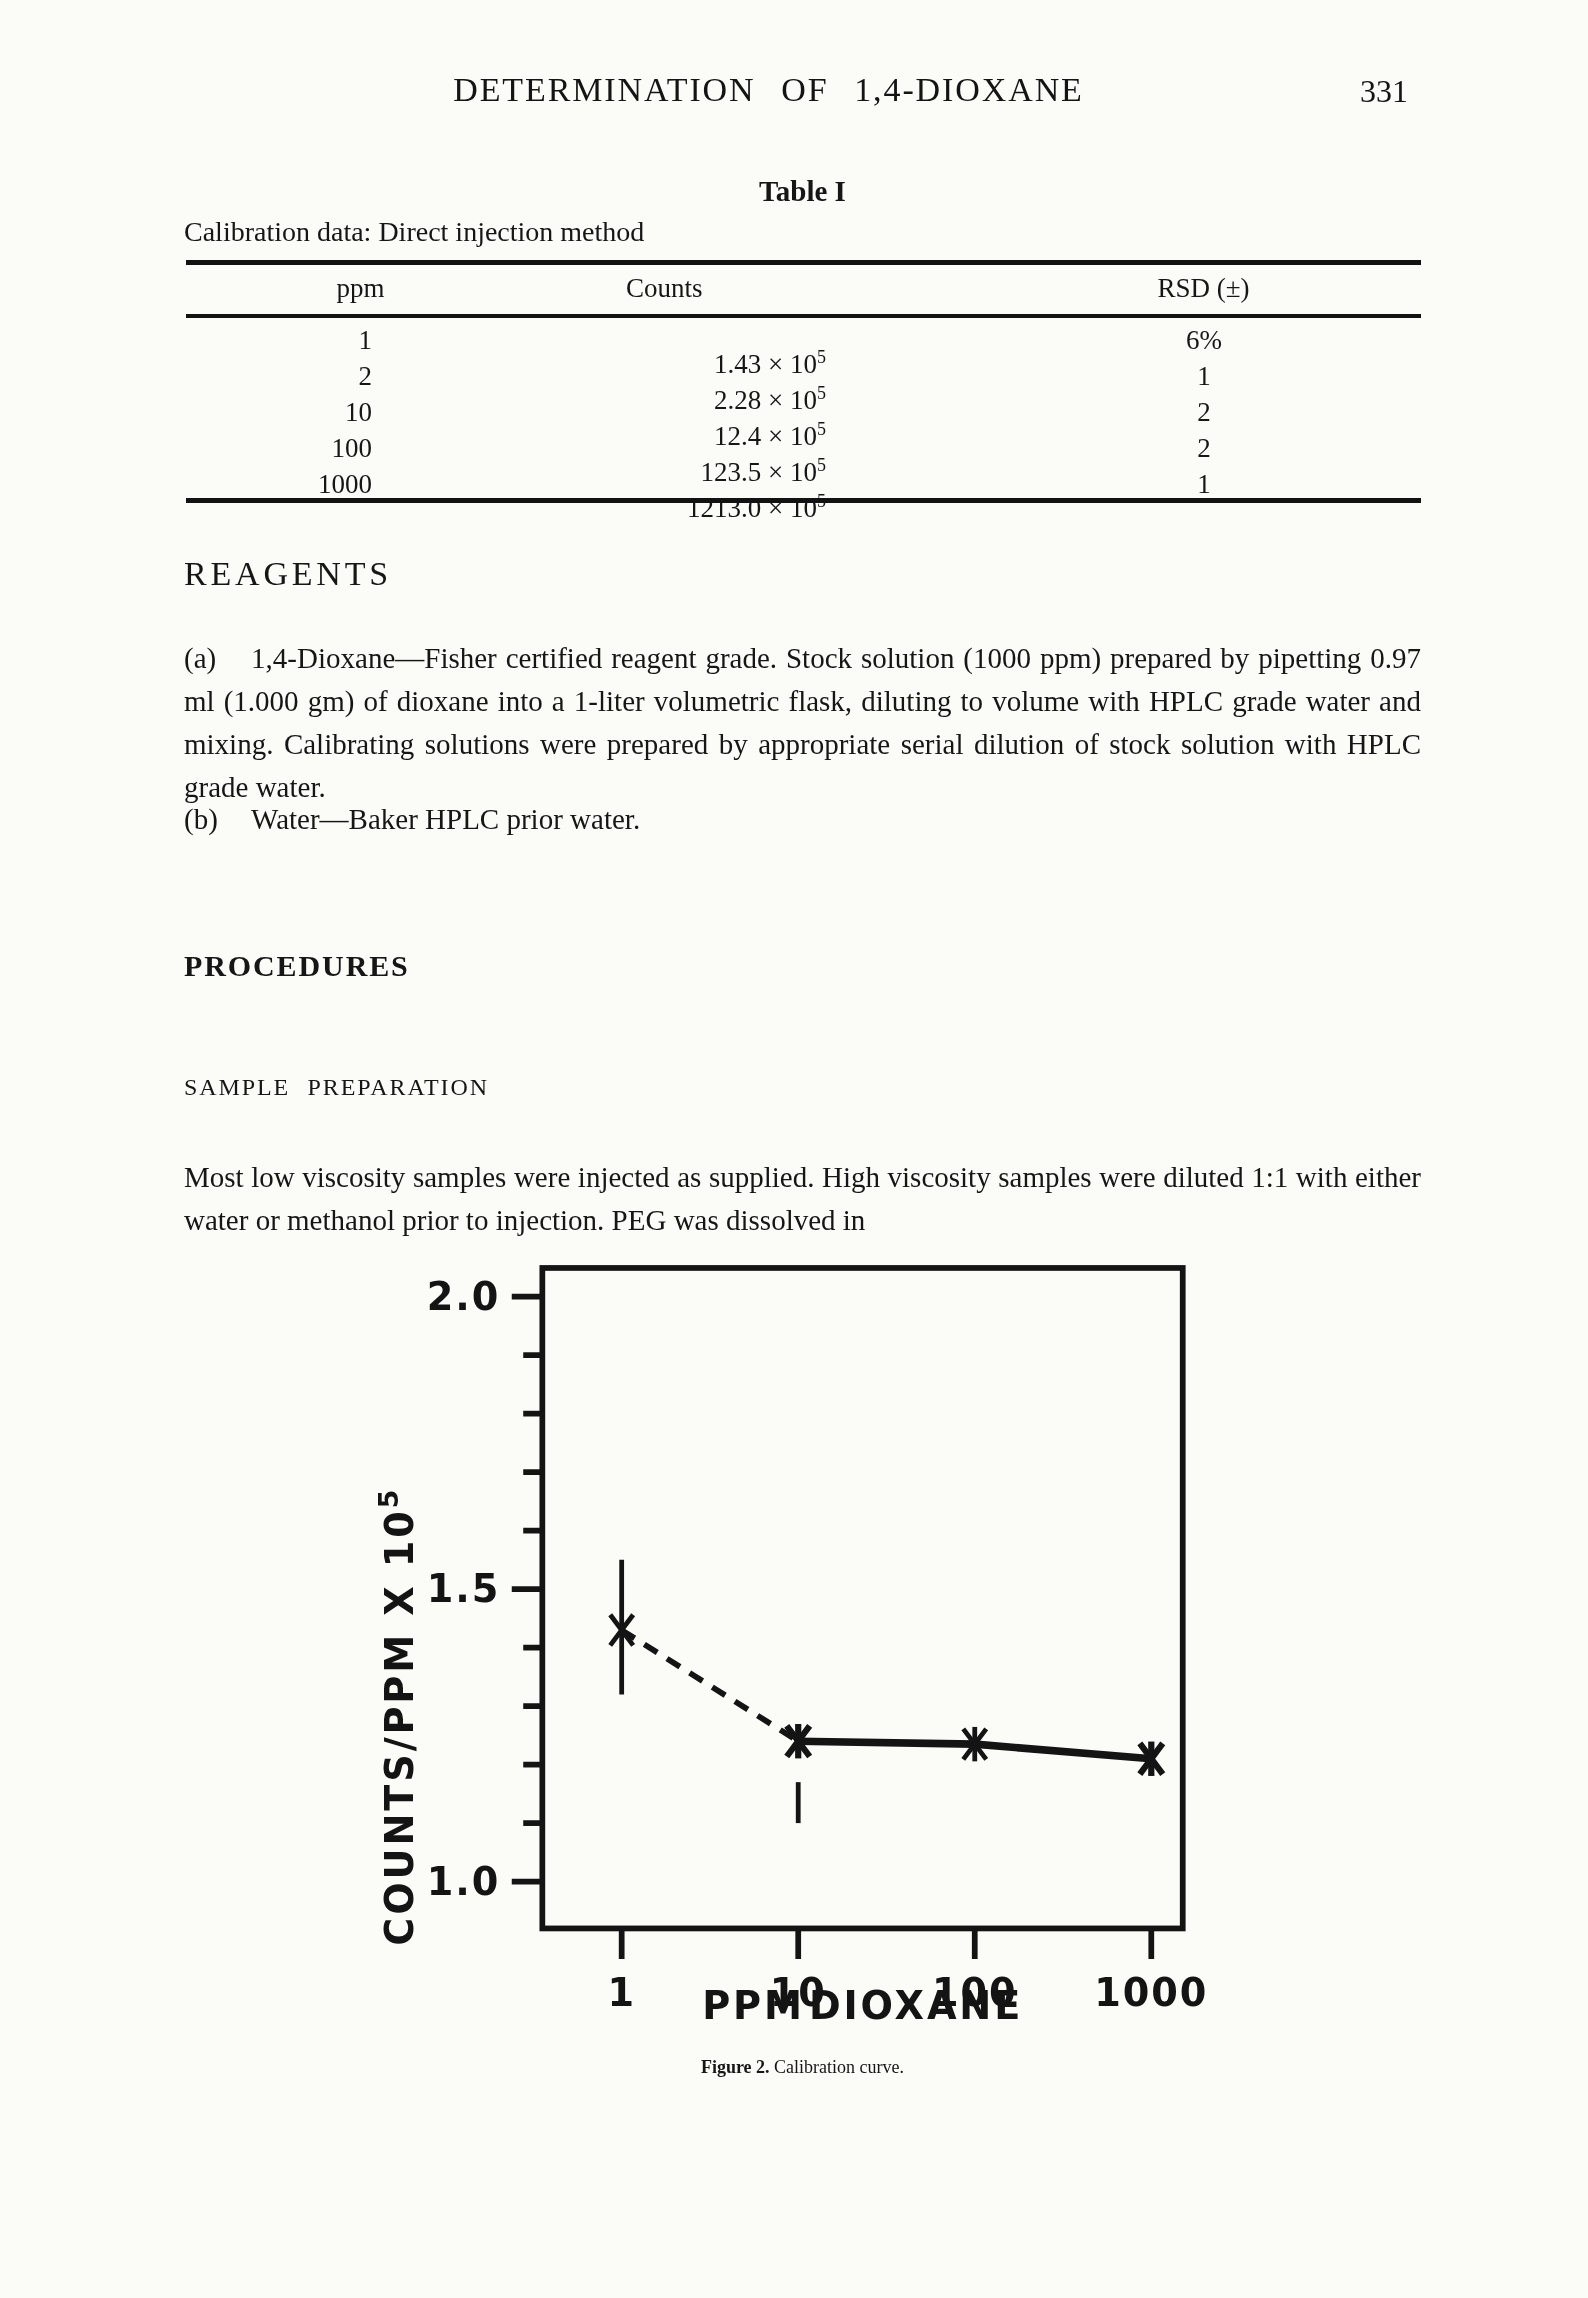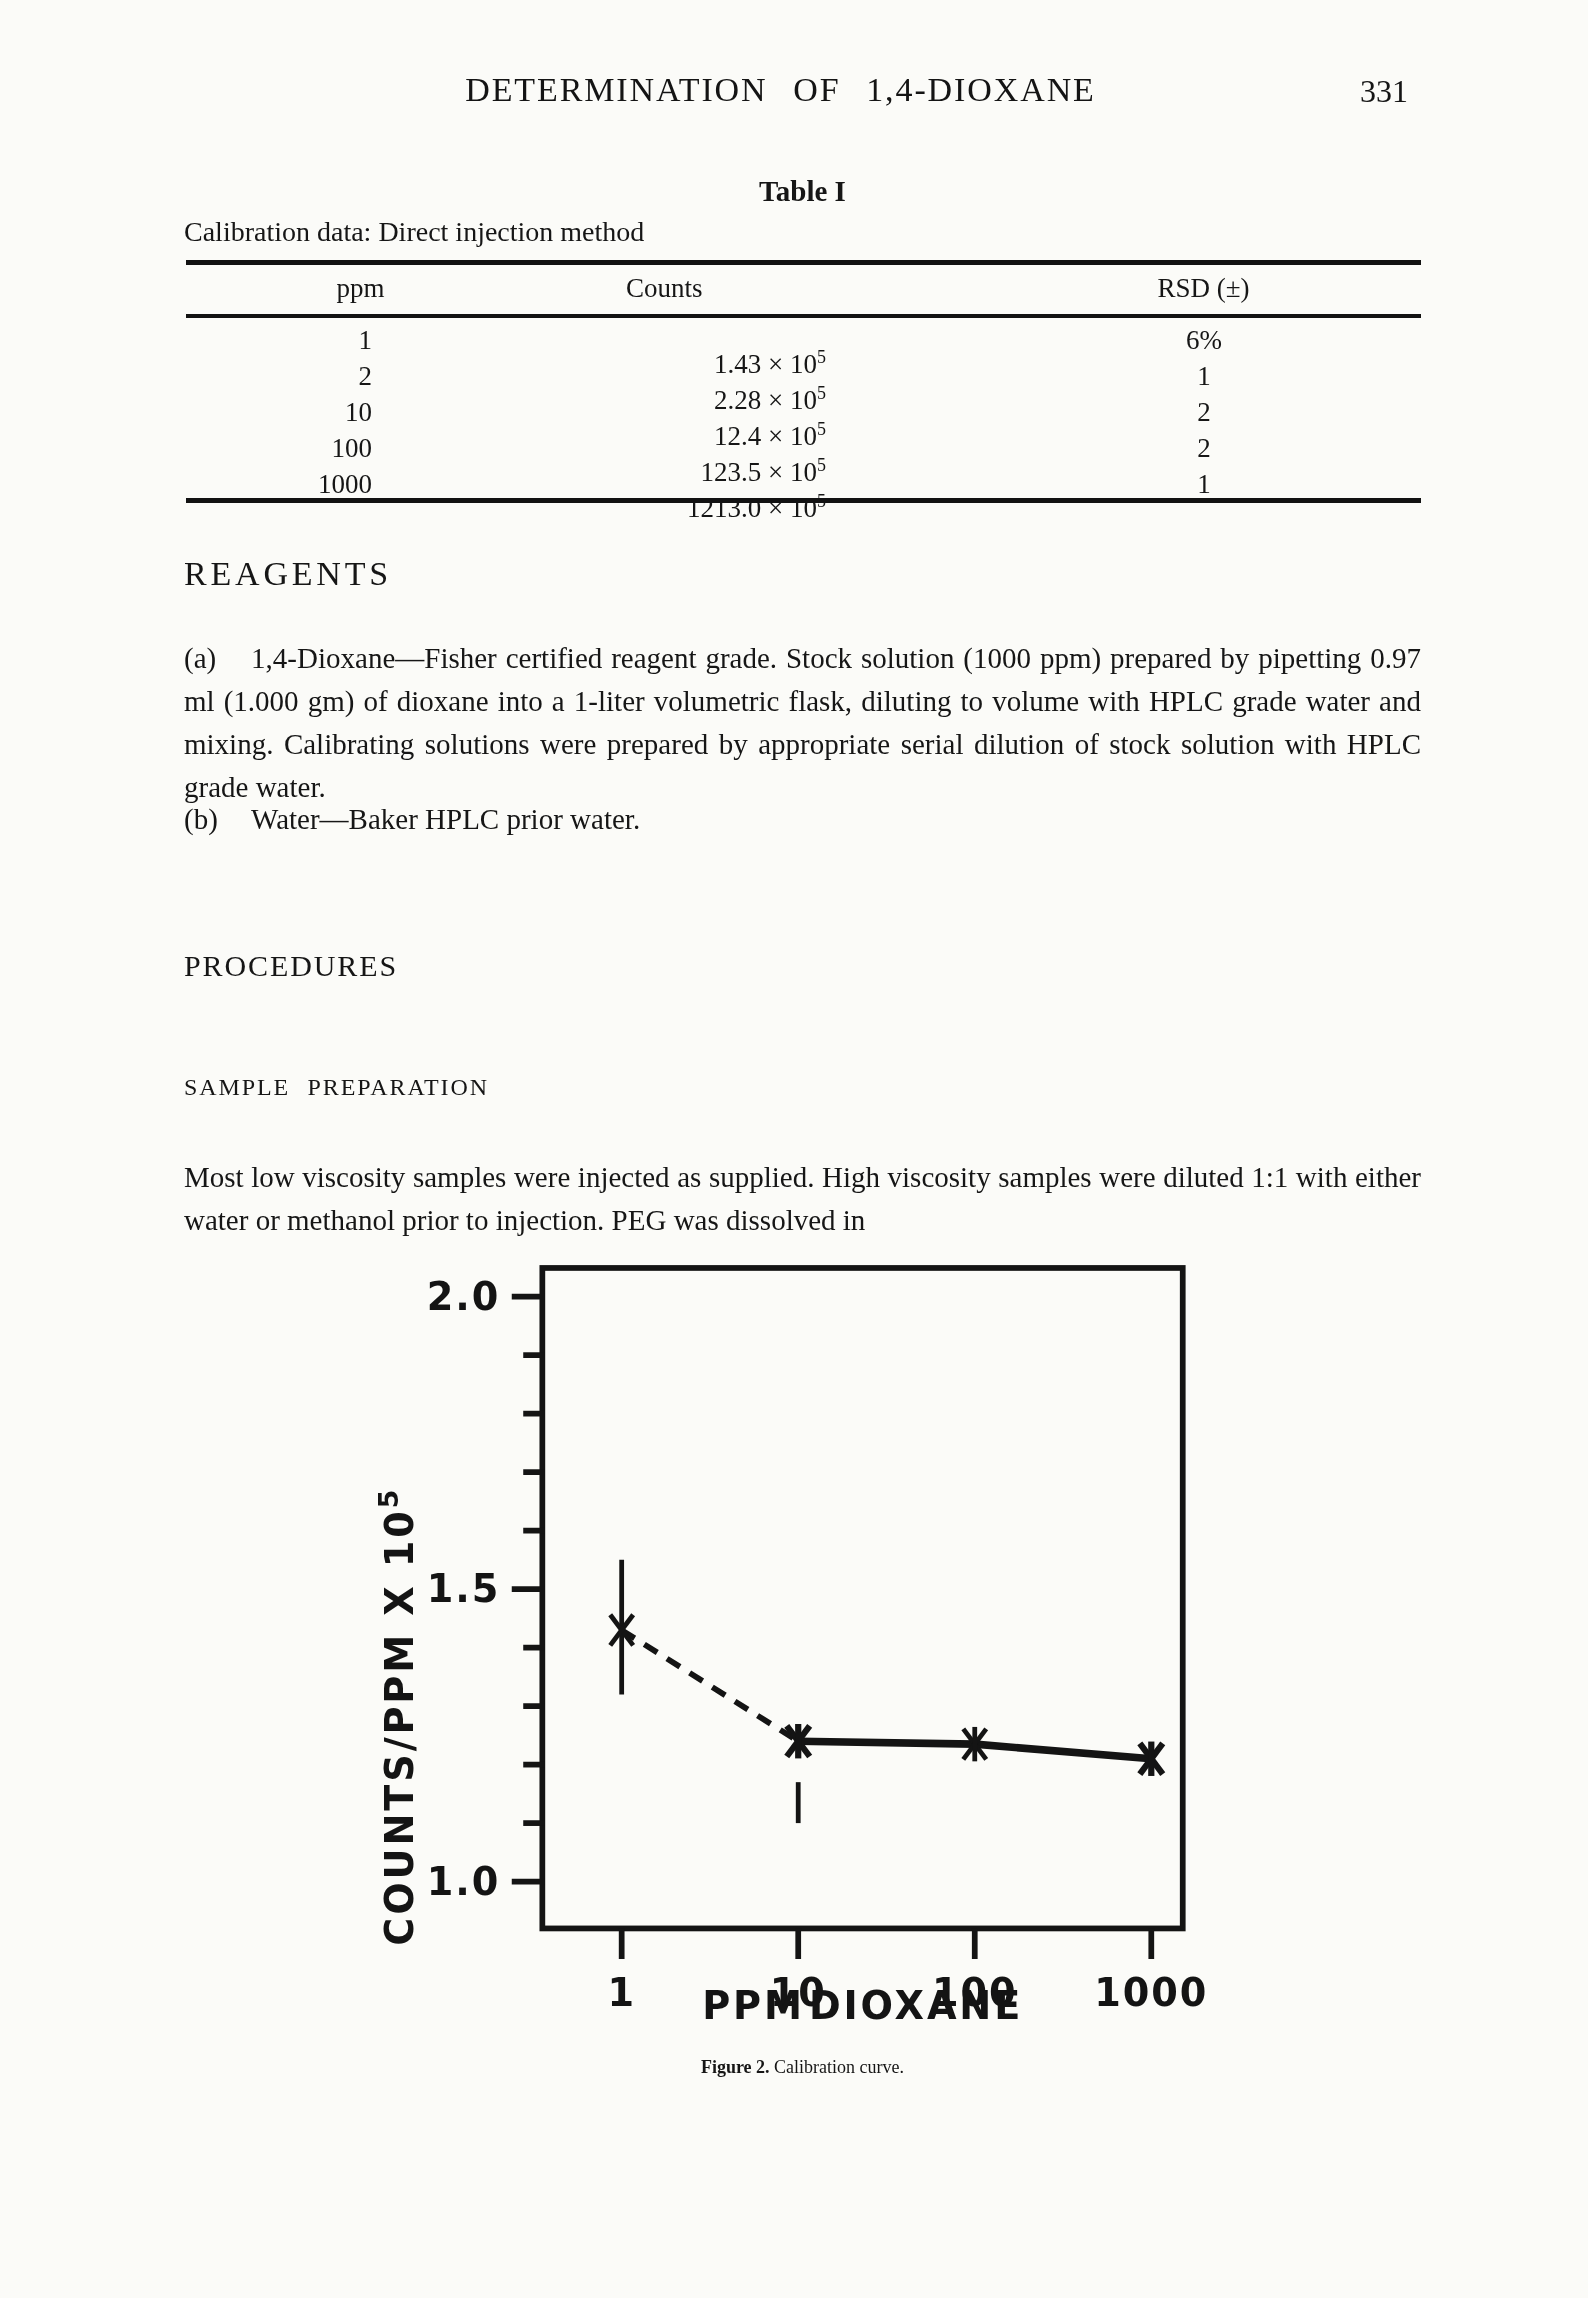--- a/index.html
+++ b/index.html
@@ -9,21 +9,21 @@
     font-family:"Liberation Serif", serif;
     position:relative;
     -webkit-font-smoothing:antialiased;
   }
   .page{
     position:absolute;left:0;top:0;width:1589px;height:2299px;
     background:#fbfbf8;color:#161616;overflow:hidden;
   }
   
   .running-head{
-    position:absolute;top:71px;left:16px;width:1529px;text-align:center;
+    position:absolute;top:71px;left:4px;width:1529px;text-align:center;
     font-size:34px;letter-spacing:1.9px;word-spacing:15.3px;color:#141414;
   }
   .page-number{
     position:absolute;top:73px;left:1346px;width:76px;text-align:center;
     font-size:32px;color:#141414;
   }
   
   .tbl-title{
     position:absolute;top:175px;left:184px;width:1237px;text-align:center;
     font-size:29px;font-weight:bold;
@@ -53,21 +53,21 @@
   .para{
     position:absolute;left:184px;width:1237px;
     font-size:29px;line-height:43px;text-align:justify;color:#161616;
   }
   .para-a{top:608px;}
   .para-b{top:769px;}
   .para-c{top:825px;}
   .term{margin-left:26px;}
   .sec-procedures{
     position:absolute;top:949px;left:184px;
-    font-size:30px;font-weight:normal;letter-spacing:1.9px;
+    font-size:30px;font-weight:bold;letter-spacing:1.9px;
   }
   .sec-sampleprep{
     position:absolute;top:1074px;left:184px;
     font-size:24px;letter-spacing:1.9px;word-spacing:9.6px;
   }
   .para-sample{top:1127px;}
   
   .figure-svg{position:absolute;left:354px;top:1224px;}
   .fig-caption{
     position:absolute;top:2057px;left:184px;width:1237px;text-align:center;

